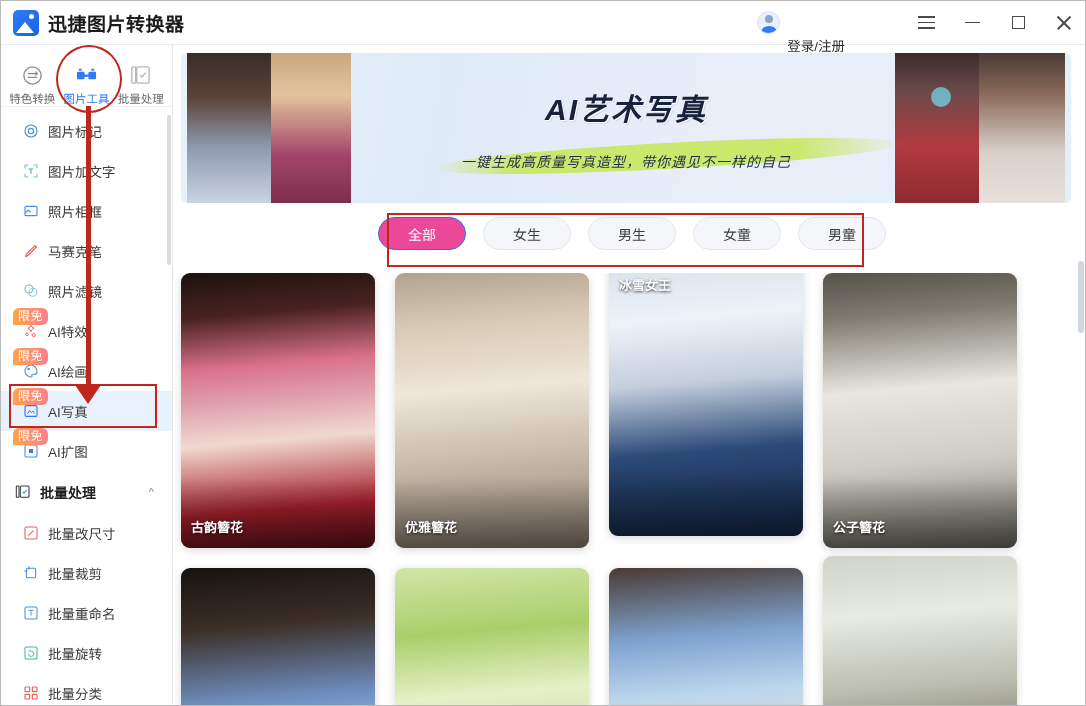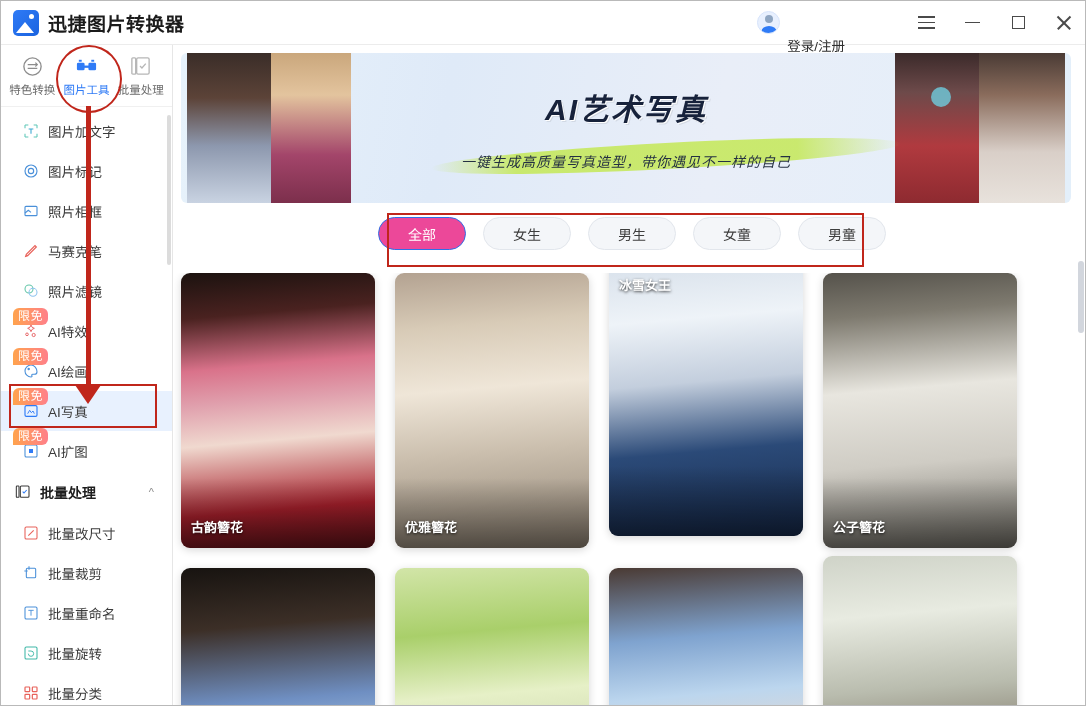--- a/index.html
+++ b/index.html
@@ -83,21 +83,21 @@
 
   
   .sidebar {
     position:absolute; top:44px; left:0;
     width:172px; height:662px;
     background:#ffffff;
     border-right:1px solid #e6e6e6;
     overflow:hidden;
   }
   .topnav {
-    display:flex; height:62px; align-items:center;
+    display:flex; height:62px; align-items:flex-end;
     justify-content:space-around; padding:0 4px;
     border-bottom:1px solid #f0f0f0;
     font-family:Liberation Serif, serif;
   }
   .topnav-item {
     display:flex; flex-direction:column; align-items:center; gap:3px;
     width:52px; cursor:pointer;
   }
   .topnav-ico {
     width:25px; height:23px; display:flex; align-items:center; justify-content:center;
@@ -316,36 +316,36 @@
           </svg>
         </span>
         <span class="topnav-label">批量处理</span>
       </div>
     </div>
 
     <div class="navlist">
 
       <div class="navrow">
         <span class="nav-ico">
+          <svg width="16" height="16" viewBox="0 0 24 24" fill="none" stroke="#4a90d9" stroke-width="1.7">
+            <circle cx="12" cy="12" r="9"></circle>
+              <circle cx="12" cy="12" r="4"></circle>
+          </svg>
+        </span>
+        <span class="nav-label">图片标记</span>
+      </div>
+
+      <div class="navrow">
+        <span class="nav-ico">
           <svg width="16" height="16" viewBox="0 0 24 24" fill="none" stroke="#5fc7b8" stroke-width="1.6">
             <path d="M3 3h5M3 3v5M21 3h-5M21 3v5M3 21h5M3 21v-5M21 21h-5M21 21v-5"></path>
             <path d="M8.5 9h7M12 9v7" stroke="#3aa7d0"></path>
           </svg>
         </span>
         <span class="nav-label">图片加文字</span>
-      </div>
-
-      <div class="navrow">
-        <span class="nav-ico">
-          <svg width="16" height="16" viewBox="0 0 24 24" fill="none" stroke="#4a90d9" stroke-width="1.7">
-            <circle cx="12" cy="12" r="9"></circle>
-              <circle cx="12" cy="12" r="4"></circle>
-          </svg>
-        </span>
-        <span class="nav-label">图片标记</span>
       </div>
 
       <div class="navrow">
         <span class="nav-ico">
           <svg width="16" height="16" viewBox="0 0 24 24" fill="none" stroke="#4a90d9" stroke-width="1.7">
             <rect x="3" y="5" width="18" height="14" rx="1.5"></rect>
               <path d="M3 15l5-4 4 3"></path>
           </svg>
         </span>
         <span class="nav-label">照片相框</span>

